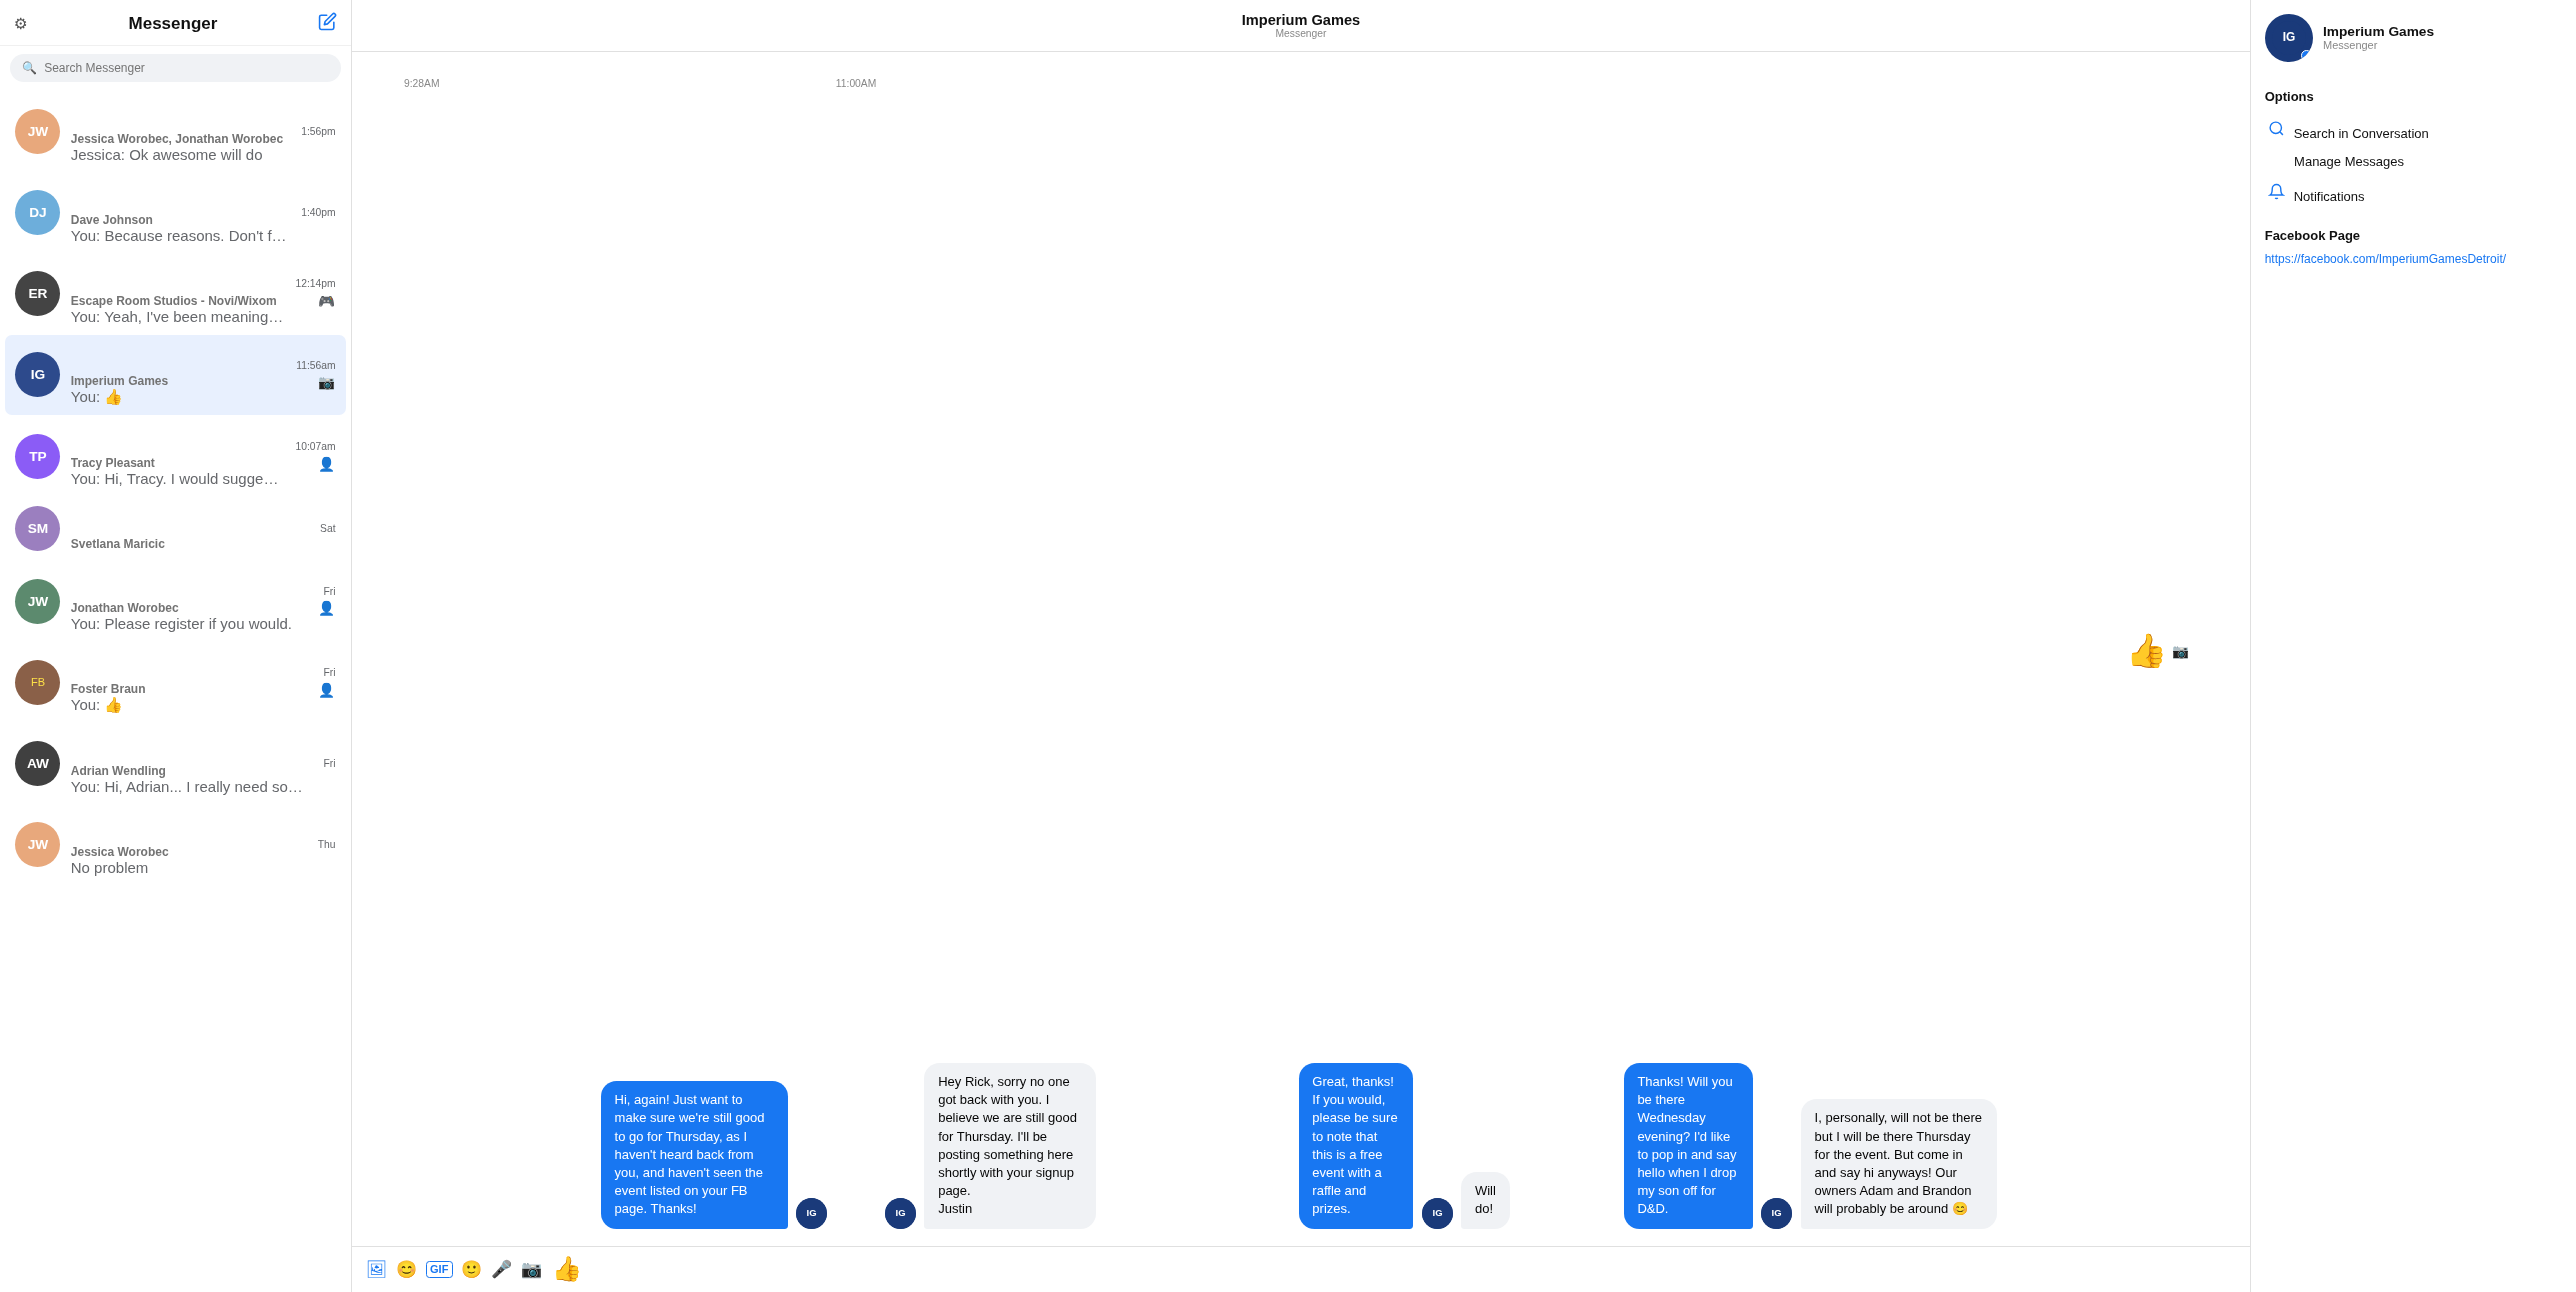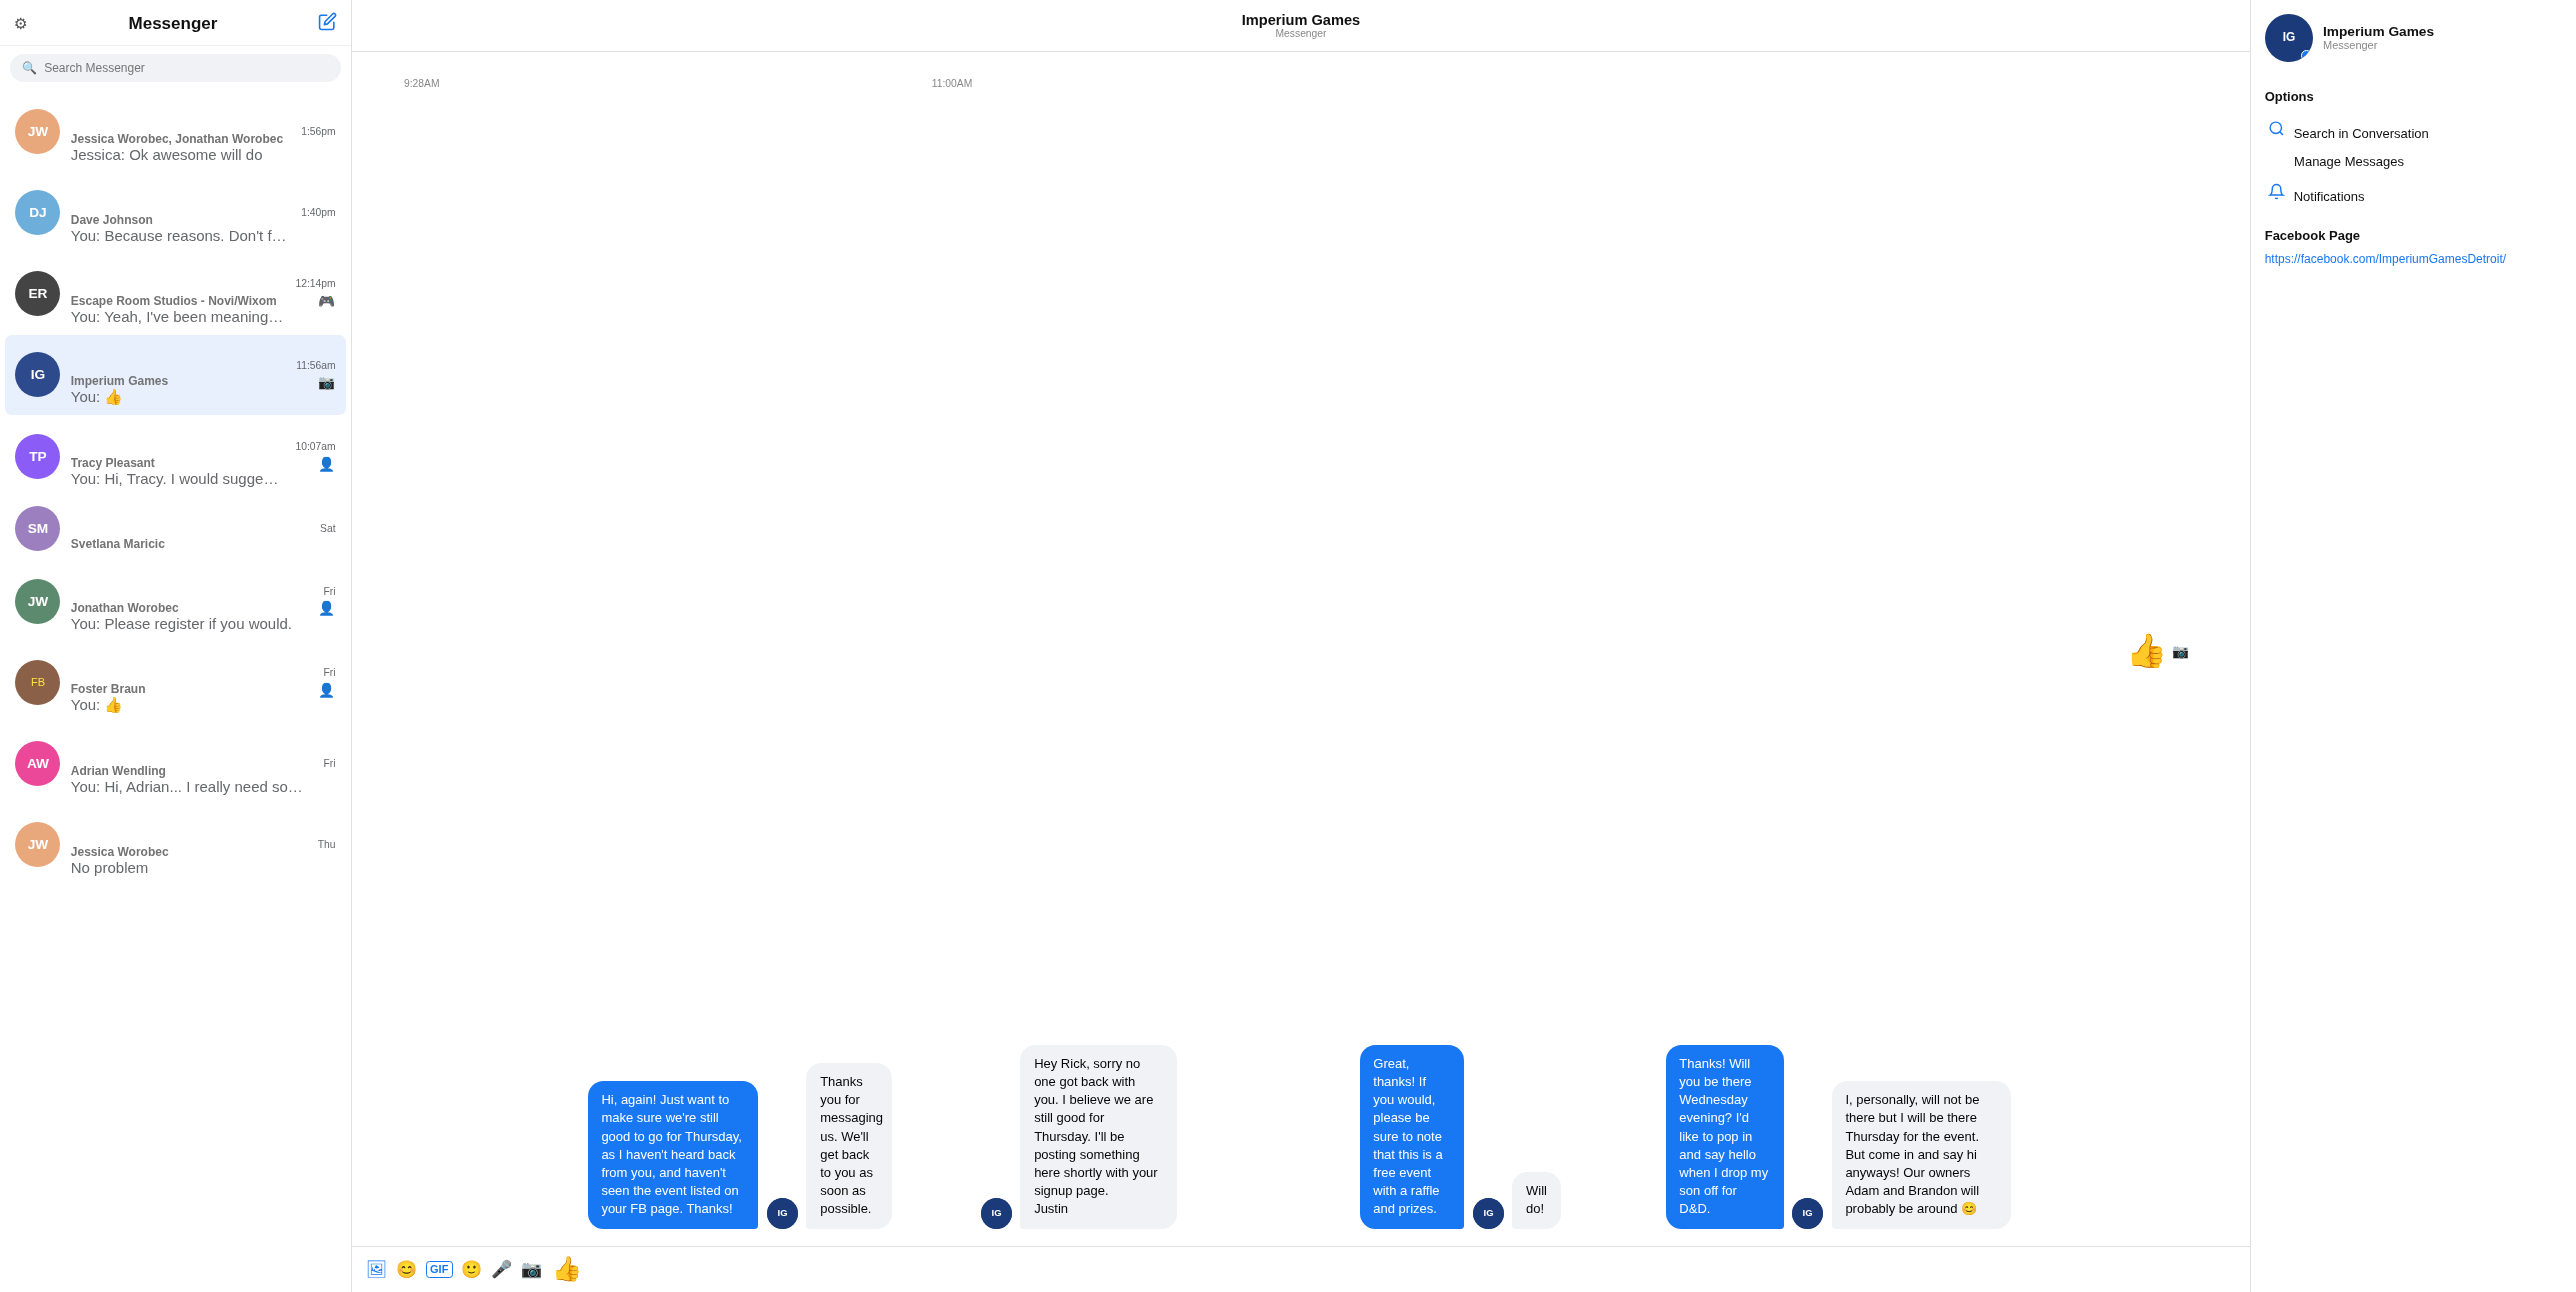--- a/index.html
+++ b/index.html
@@ -328,21 +328,21 @@
       <div class="conv-info">
         <div class="conv-name">Foster Braun</div>
         <div class="conv-preview">You: 👍</div>
       </div>
       <div class="conv-meta">
         <span class="conv-time">Fri</span>
         <span style="font-size:13.7px;">👤</span>
       </div>
     </div>
       <div class="conv-item">
-      <div class="avatar" style="background:#ec4899;position:relative;">
+      <div class="avatar" style="background:#404040;position:relative;">
         <span style="font-size:13.7px;font-weight:700;color:#fff;">AW</span>
       </div>
       <div class="conv-info">
         <div class="conv-name">Adrian Wendling</div>
         <div class="conv-preview">You: Hi, Adrian... I really need something like this b...</div>
       </div>
       <div class="conv-meta">
         <span class="conv-time">Fri</span>
 
       </div>
@@ -373,21 +373,20 @@
       <div class="msg-row sent">
         <div class="bubble sent">Hi, again! Just want to make sure we're still good to go for Thursday, as I haven't heard back from you, and haven't seen the event listed on your FB page. Thanks!</div>
       </div>
       <div class="msg-row received">
         <div class="msg-avatar" style="background:#1a3a7a;">
           <svg width="31" height="31" viewBox="0 0 36 36" style="font-size:14px">
             <circle cx="18" cy="18" r="18" fill="#1a3a7a"></circle>
             <text x="50%" y="55%" text-anchor="middle" fill="white" font-size="11" font-weight="bold" dy=".1em">IG</text>
           </svg>
         </div>
-        <div class="bubble received">Thanks you for messaging us. We'll get back to you as soon as possible.</div>
       </div>
       <div class="timestamp-label">11:00AM</div>
       <div class="msg-row received">
         <div class="msg-avatar" style="background:#1a3a7a;">
           <svg width="31" height="31" viewBox="0 0 36 36" style="font-size:14px">
             <circle cx="18" cy="18" r="18" fill="#1a3a7a"></circle>
             <text x="50%" y="55%" text-anchor="middle" fill="white" font-size="11" font-weight="bold" dy=".1em">IG</text>
           </svg>
         </div>
         <div class="bubble received">Hey Rick, sorry no one got back with you. I believe we are still good for Thursday. I'll be posting something here shortly with your signup page.<br>Justin</div>

